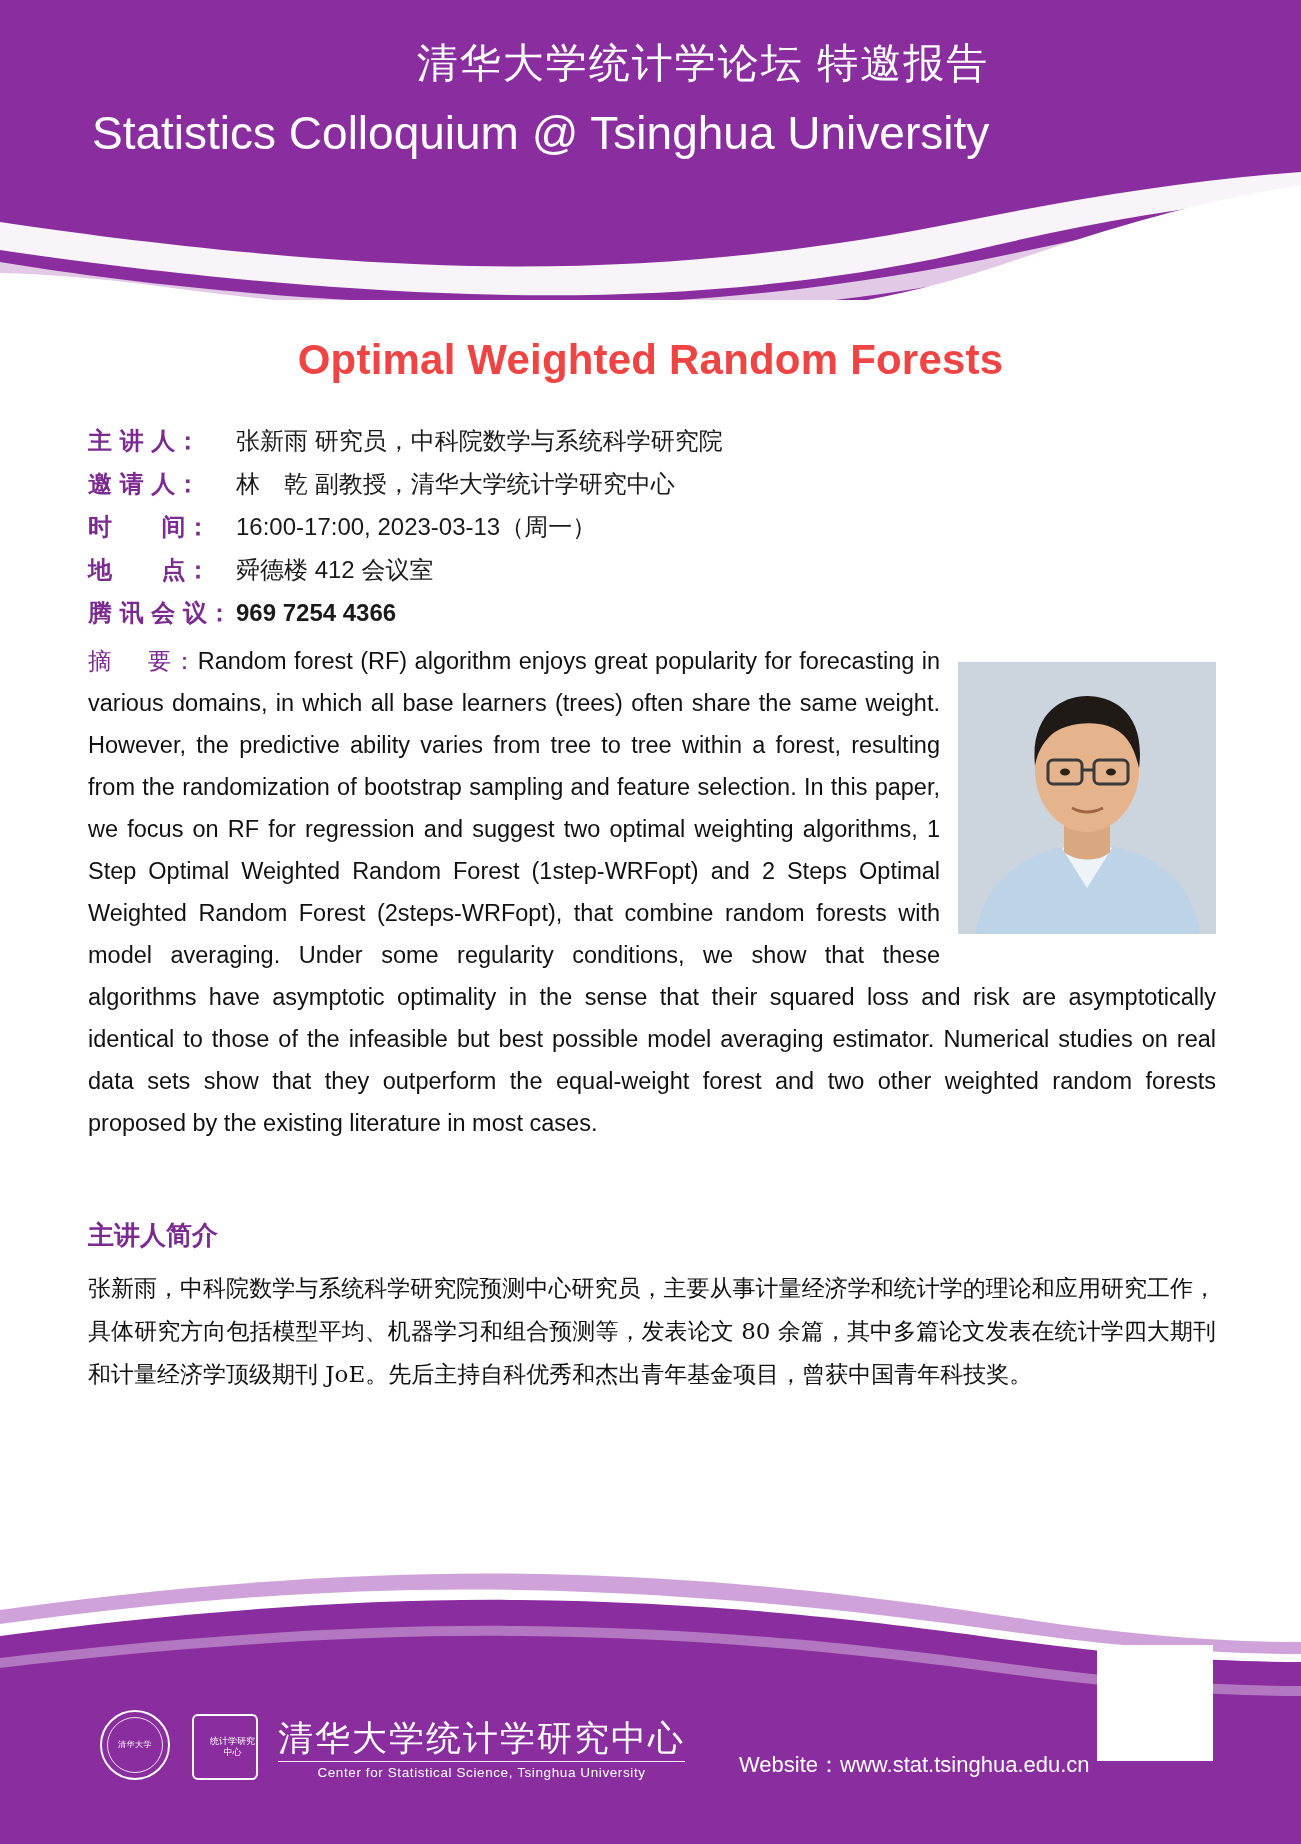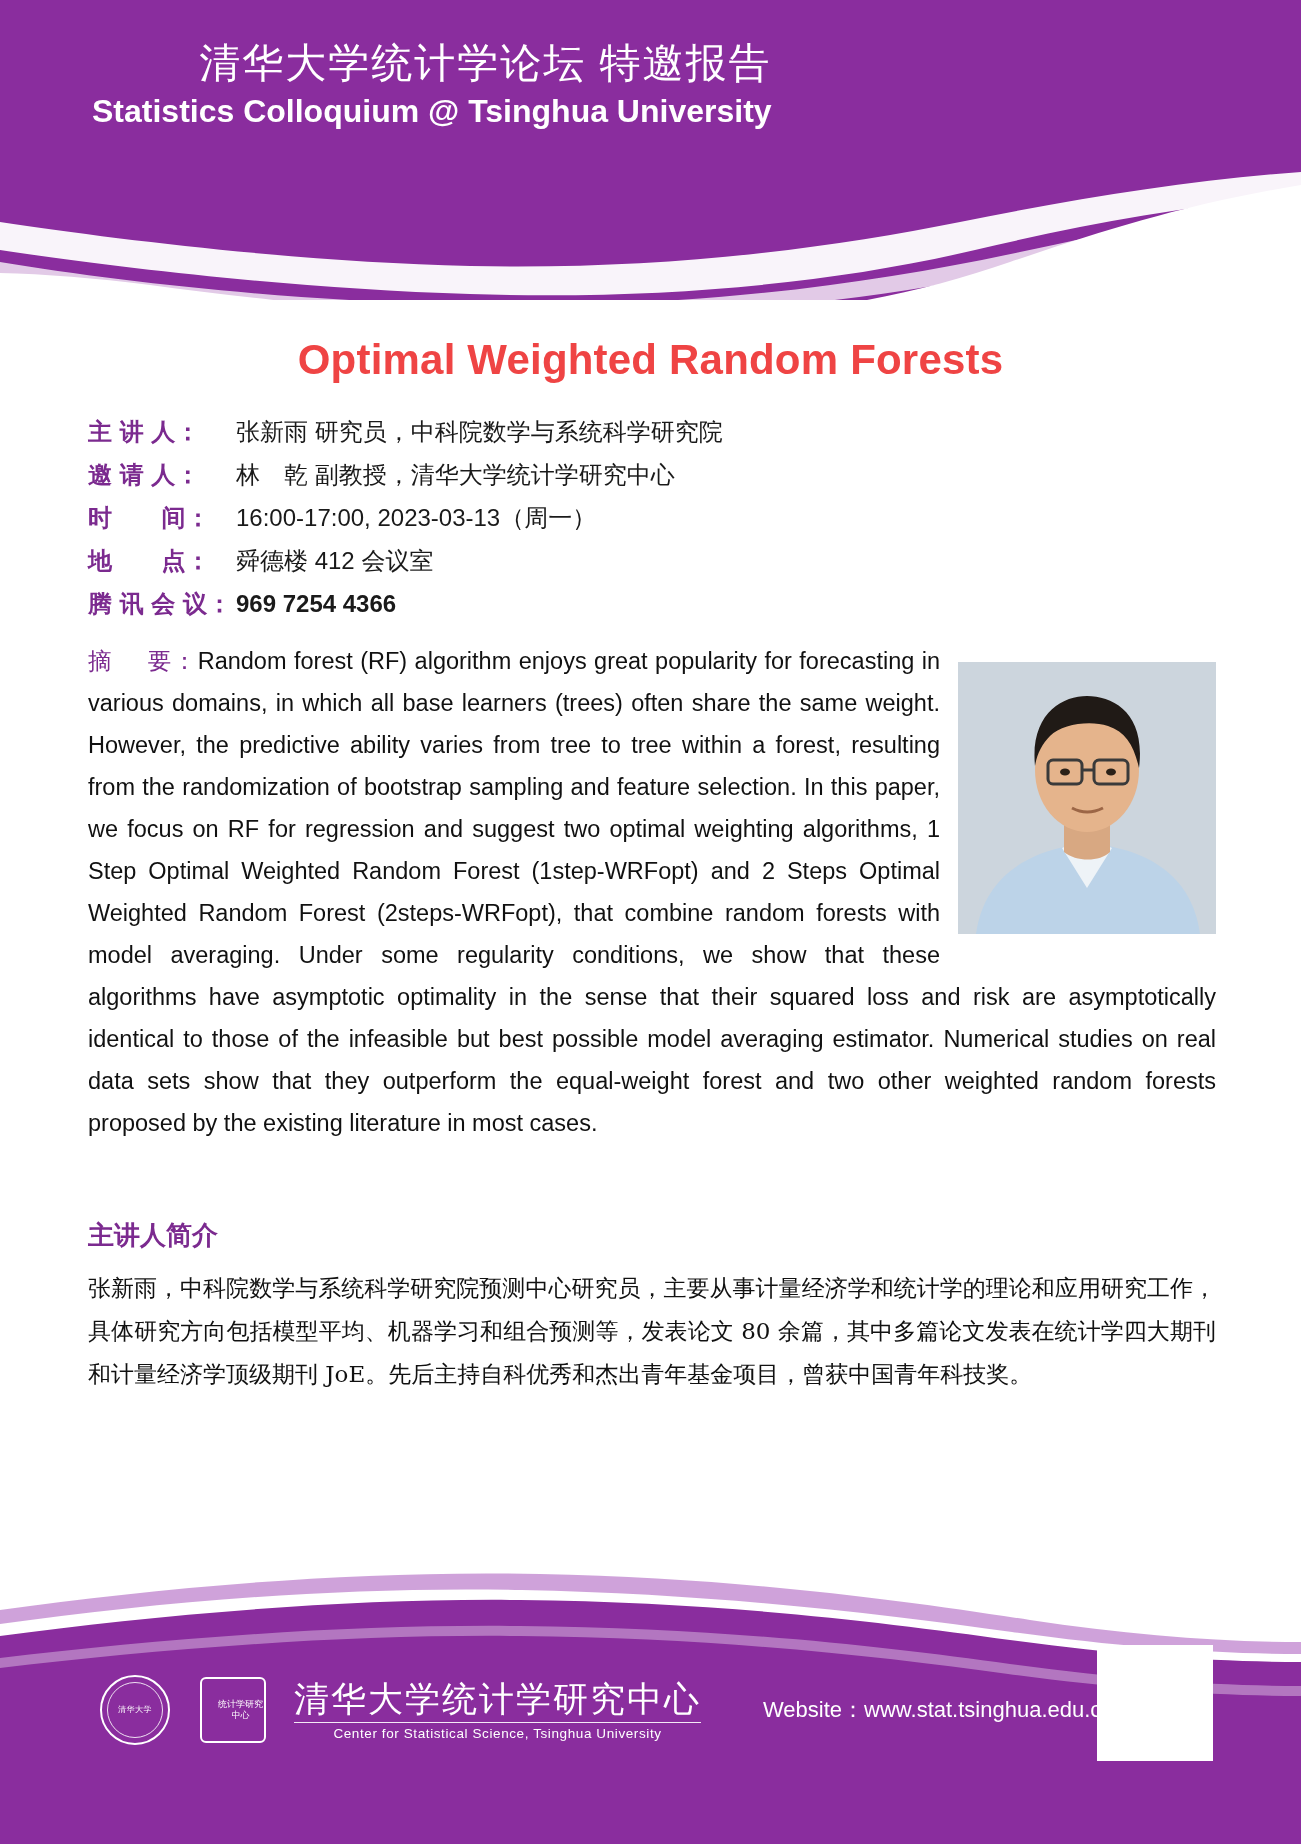--- a/index.html
+++ b/index.html
@@ -37,45 +37,45 @@
     text-align: right;
   }
   .header-cn {
     font-size: 41px;
     letter-spacing: 2px;
     line-height: 1.25;
     font-weight: 400;
     white-space: nowrap;
   }
   .header-en {
-    font-size: 32px;
+    font-size: 46px;
     line-height: 1.25;
-    font-weight: 700;
+    font-weight: 400;
     white-space: nowrap;
-    margin-top: 2px;
+    margin-top: 16px;
   }
 
   
   .talk-title {
     position: absolute;
     left: 0;
     top: 336px;
     width: 1301px;
     text-align: center;
     color: #ef4444;
     font-size: 42px;
     font-weight: bold;
     letter-spacing: 0.2px;
   }
 
   
   .info-block {
     position: absolute;
     left: 88px;
-    top: 416px;
+    top: 425px;
     width: 1120px;
   }
   .info-row {
     display: flex;
     align-items: baseline;
     margin-bottom: 11px;
     font-size: 24px;
     color: #1a1a1a;
   }
   .info-label {
@@ -151,22 +151,21 @@
   .footer-svg { position: absolute; left: 0; top: 0; }
 
   .footer-content {
     position: absolute;
     left: 0;
     top: 1640px;
     width: 1160px;
     height: 140px;
     z-index: 6;
     display: flex;
-    align-items: center;
-    gap: 8px;
+    align-items: flex-end;
   }
   .logo-seal {
     width: 66px; height: 66px;
     border-radius: 50%;
     border: 2px solid #ffffff;
     margin-left: 100px;
     position: relative;
     flex: 0 0 auto;
   }
   .logo-seal::before {

